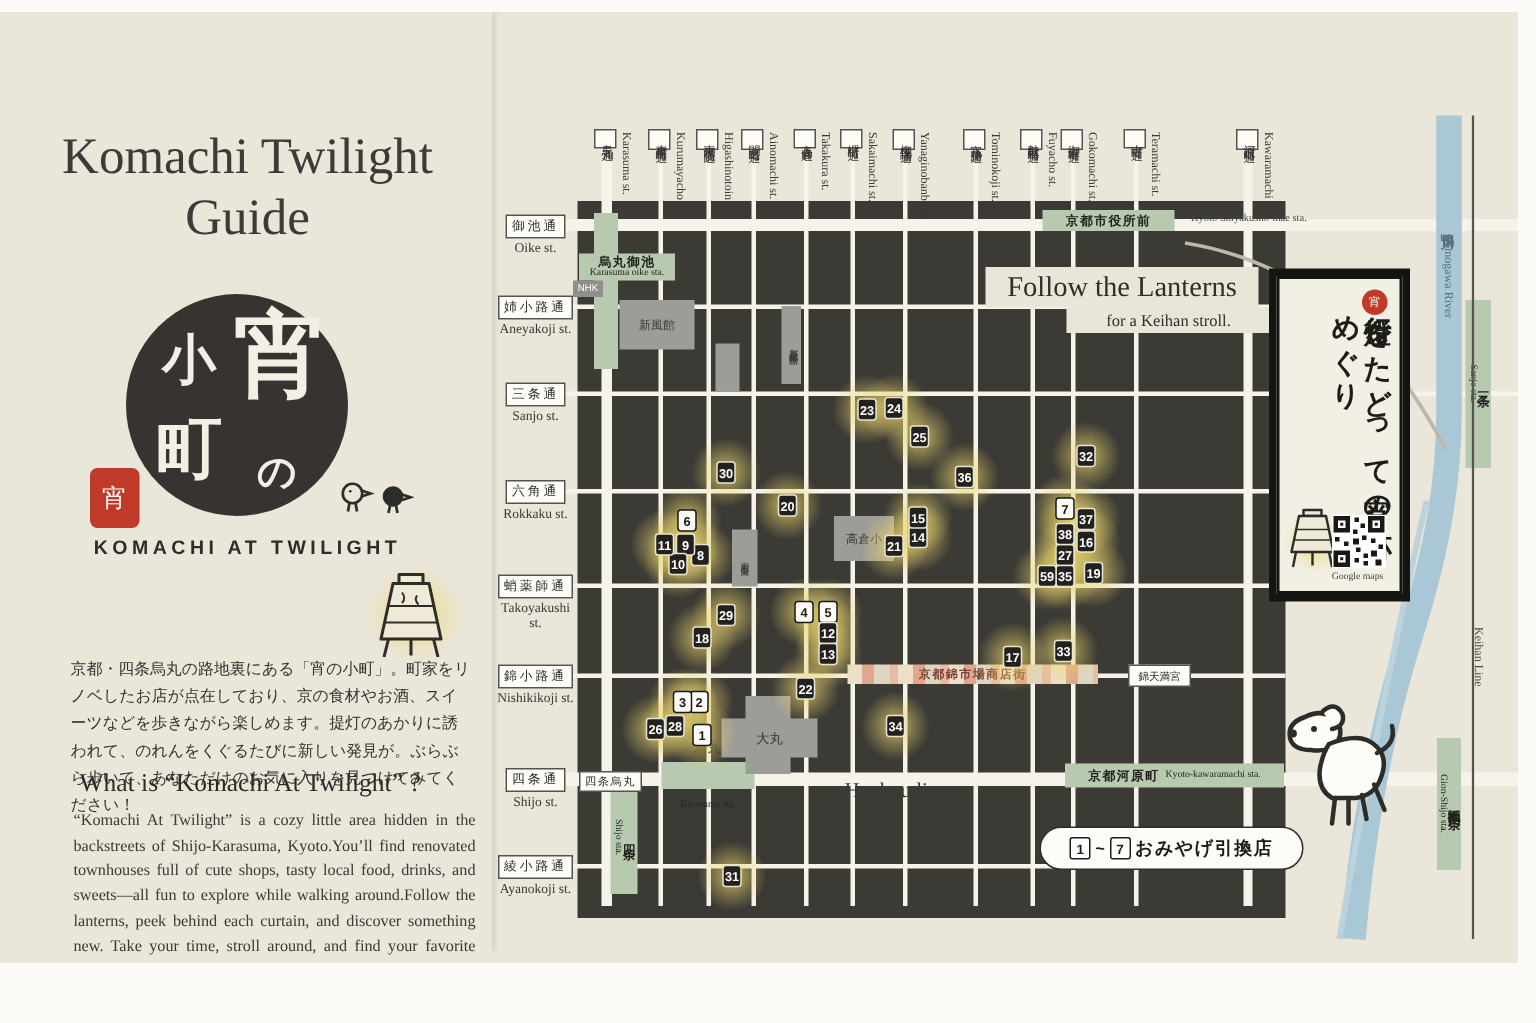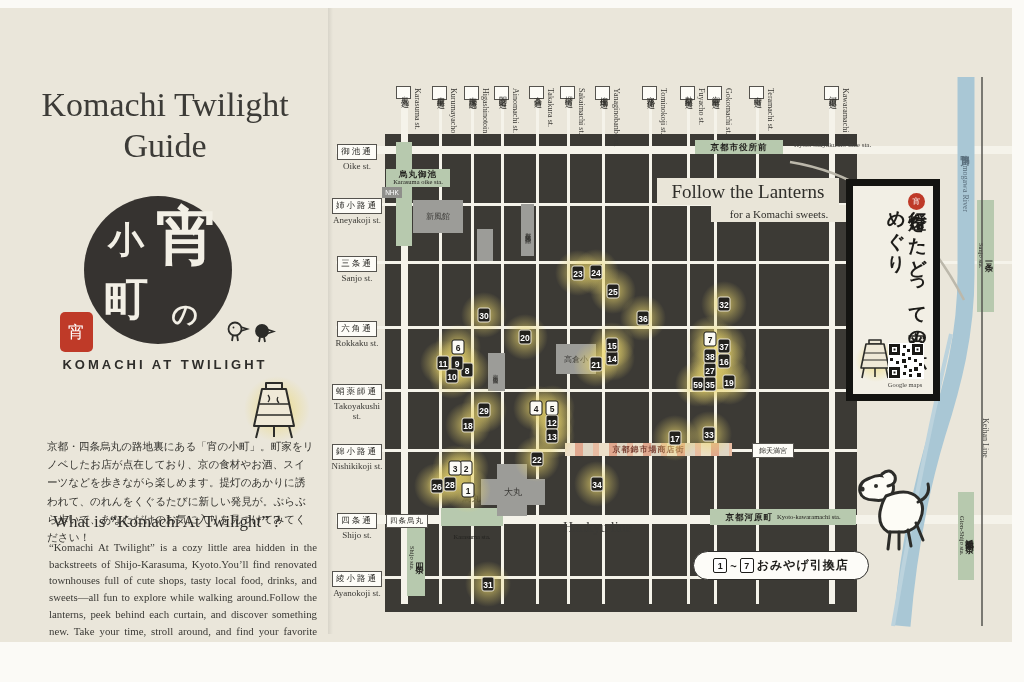--- a/index.html
+++ b/index.html
@@ -222,21 +222,21 @@
     <div class="small-box" style="left:56px;top:514px;width:40px;height:12px;font-size:7.5px;letter-spacing:1px;">四条烏丸</div>
     <div class="small-box" style="left:52px;top:187px;width:20px;height:11px;font-size:6.5px;background:#8f8f8b;color:#fff;border:none;">NHK</div>
 
     <div class="hankyu">Hankyu line</div>
     <div class="vtext river-label" style="left:628px;top:148px;">
       <b>鴨川</b>&nbsp;&nbsp;<span>Kamogawa River</span>
     </div>
     <div class="vtext keihan-label" style="left:651px;top:418px;">Keihan Line</div>
 
     <div class="follow-main">Follow the Lanterns</div>
-    <div class="follow-sub">for a Komachi sweets.</div>
+    <div class="follow-sub">for a Keihan stroll.</div>
 
     <div id="layer-labels">
         <div class="hlabel" style="left: 0px; top: 140px; width: 54px;"><div class="hl-box">御池通</div><div class="hl-ro serif">Oike st.</div></div>
         <div class="hlabel" style="left: 0px; top: 194px; width: 54px;"><div class="hl-box">姉小路通</div><div class="hl-ro serif">Aneyakoji st.</div></div>
         <div class="hlabel" style="left: 0px; top: 252px; width: 54px;"><div class="hl-box">三条通</div><div class="hl-ro serif">Sanjo st.</div></div>
         <div class="hlabel" style="left: 0px; top: 317px; width: 54px;"><div class="hl-box">六角通</div><div class="hl-ro serif">Rokkaku st.</div></div>
         <div class="hlabel" style="left: 0px; top: 380px; width: 54px;"><div class="hl-box">蛸薬師通</div><div class="hl-ro serif">Takoyakushi st.</div></div>
         <div class="hlabel" style="left: 0px; top: 440px; width: 54px;"><div class="hl-box">錦小路通</div><div class="hl-ro serif">Nishikikoji st.</div></div>
         <div class="hlabel" style="left: 0px; top: 509px; width: 54px;"><div class="hl-box">四条通</div><div class="hl-ro serif">Shijo st.</div></div>
         <div class="hlabel" style="left: 0px; top: 567px; width: 54px;"><div class="hl-box">綾小路通</div><div class="hl-ro serif">Ayanokoji st.</div></div>

